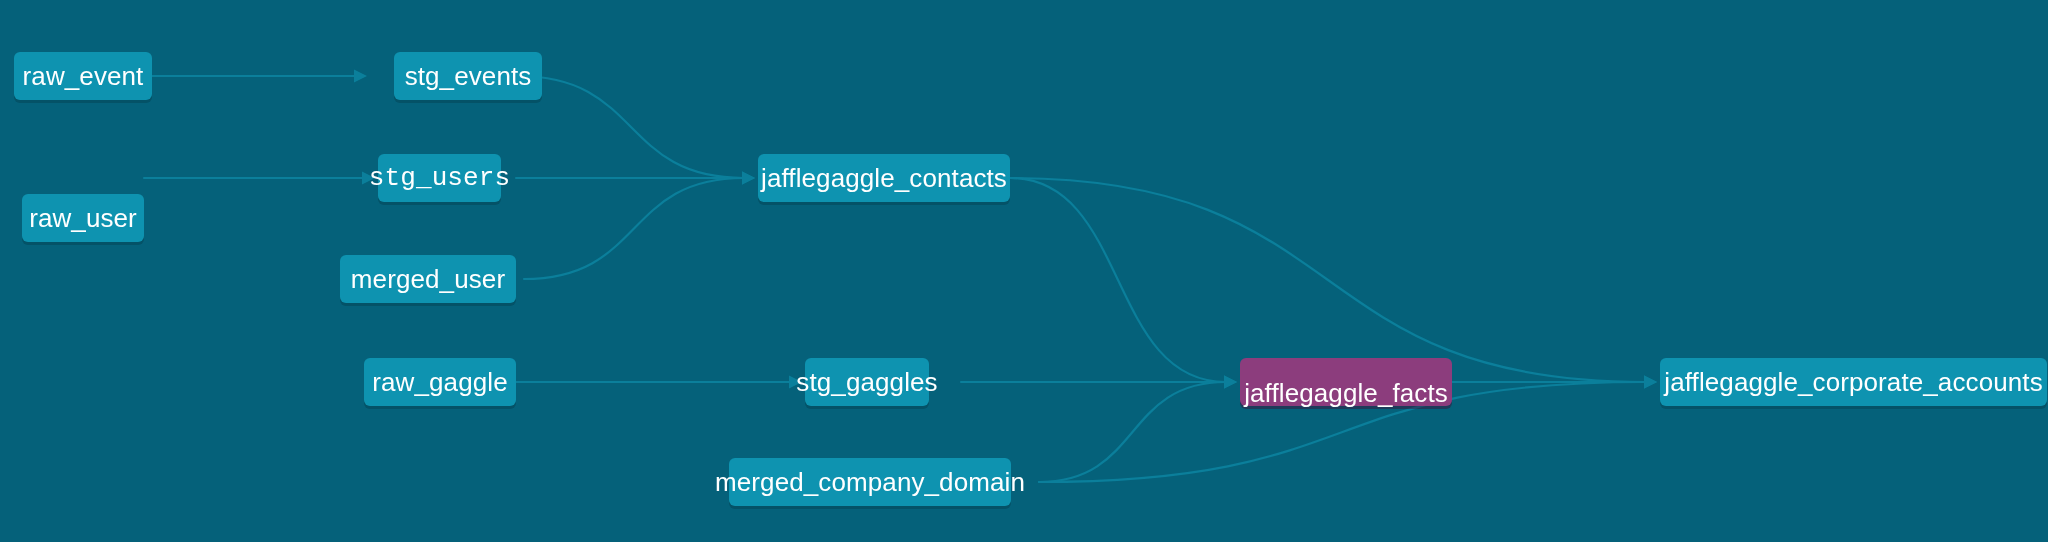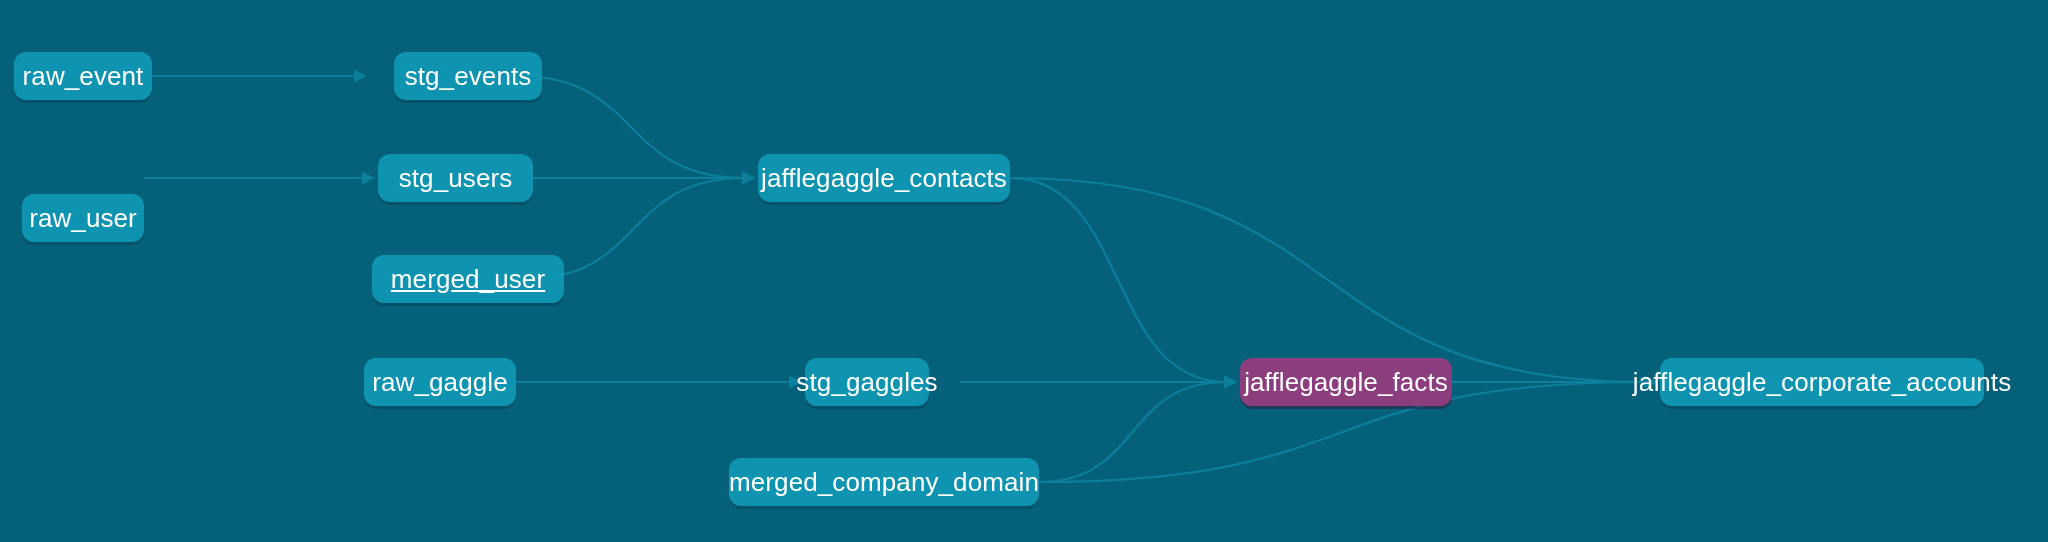--- a/index.html
+++ b/index.html
@@ -31,35 +31,36 @@
   .arrow-head {
     fill: #0b7f9b;
   }
   .node {
     position: absolute;
     display: flex;
     align-items: center;
     justify-content: center;
     box-sizing: border-box;
     height: 48px;
-    border-radius: 12px;
+    border-radius: 6px;
     background: #0e93b0;
     color: #ffffff;
     font-size: 26px;
     line-height: 1;
     letter-spacing: 0.1px;
     white-space: nowrap;
     padding: 0 16px;
     box-shadow: 0 3px 0 0 rgba(2, 60, 76, 0.40);
     cursor: pointer;
     user-select: none;
   }
   .node.selected {
     background: #8c3d7d;
     box-shadow: 0 3px 0 0 rgba(60, 16, 52, 0.45);
+    align-items: flex-end;
   }
   .node-label {
     display: block;
     pointer-events: none;
   }
 </style>
 </head>
 <body>
 
 <div id="canvas">
@@ -94,39 +95,39 @@
   <div id="node-layer">
       <div class="node" style="left: 14px; top: 52px; width: 138px;">
         <span class="node-label">raw_event</span>
       </div>
       <div class="node" style="left: 22px; top: 154px; width: 122px; margin-top: 40px;">
         <span class="node-label">raw_user</span>
       </div>
       <div class="node" style="left: 370px; top: 52px; width: 148px; margin-left: 24px;">
         <span class="node-label">stg_events</span>
       </div>
-      <div class="node" style="left: 378px; top: 154px; width: 155px;">
+      <div class="node" style="left: 378px; top: 154px; width: 123px; font-family: Liberation Mono, monospace;">
         <span class="node-label">stg_users</span>
       </div>
-      <div class="node" style="left: 372px; top: 255px; width: 192px; text-decoration: underline;">
+      <div class="node" style="left: 340px; top: 255px; width: 176px;">
         <span class="node-label">merged_user</span>
       </div>
       <div class="node" style="left: 364px; top: 358px; width: 152px;">
         <span class="node-label">raw_gaggle</span>
       </div>
       <div class="node" style="left: 758px; top: 154px; width: 252px; align-items: center;">
         <span class="node-label">jafflegaggle_contacts</span>
       </div>
       <div class="node" style="left: 805px; top: 358px; width: 124px;">
         <span class="node-label">stg_gaggles</span>
       </div>
-      <div class="node" style="left: 729px; top: 458px; width: 310px;">
+      <div class="node" style="left: 729px; top: 458px; width: 282px;">
         <span class="node-label">merged_company_domain</span>
       </div>
       <div class="node selected" style="left: 1240px; top: 358px; width: 212px;">
         <span class="node-label">jafflegaggle_facts</span>
       </div>
-      <div class="node" style="left: 1660px; top: 358px; width: 324px;">
+      <div class="node" style="left: 1660px; top: 358px; width: 387px;">
         <span class="node-label">jafflegaggle_corporate_accounts</span>
       </div>
     </div>
 
 </div>
 
 </body></html>

